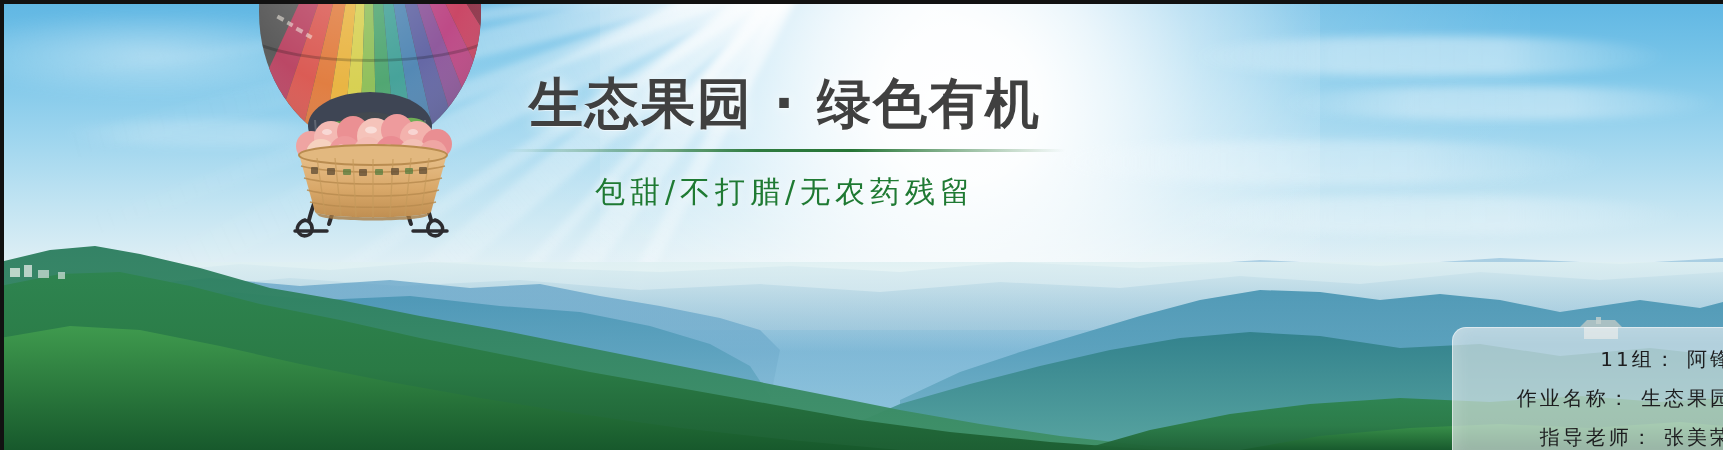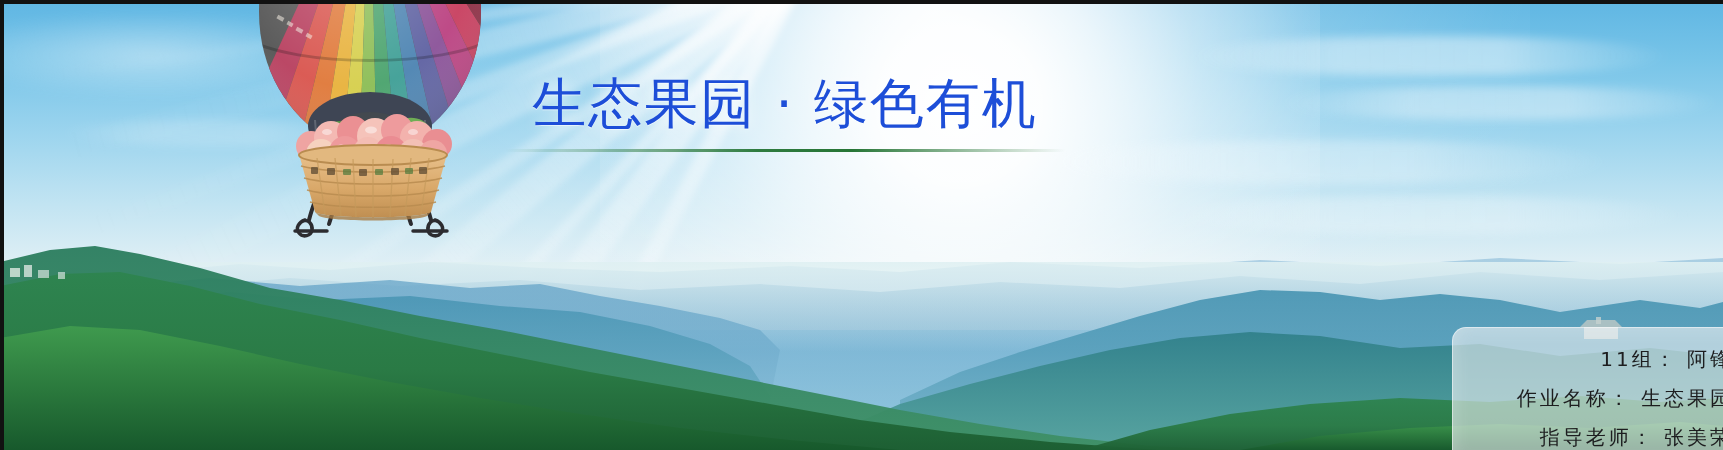--- a/index.html
+++ b/index.html
@@ -72,22 +72,22 @@
   .rigging{position:absolute;left:0;top:0;width:230px;height:320px;}
   .basket-wrap{position:absolute;left:38px;top:192px;width:160px;height:110px;}
 
   
   .titleblock{
     position:absolute;left:440px;top:76px;width:690px;
     text-align:center;
   }
   .main-title{
     font-size:54px;
-    font-weight:400;
-    color:#1d4ed8;
+    font-weight:700;
+    color:#404040;
     letter-spacing:2px;
     line-height:1.05;
     text-shadow:0 1px 0 rgba(255,255,255,0.55), 0 0 14px rgba(255,255,255,0.75);
     white-space:nowrap;
   }
   .divider{
     margin:16px auto 0 auto;
     width:560px;height:3px;
     background:linear-gradient(to right,rgba(27,110,43,0) 0%,rgba(27,110,43,0.25) 12%,rgba(27,110,43,0.9) 45%,rgba(27,110,43,0.95) 62%,rgba(27,110,43,0.3) 88%,rgba(27,110,43,0) 100%);
   }
@@ -401,20 +401,21 @@
         <rect x="112" y="56" width="8" height="6" rx="1"></rect>
       </g>
 
       <path d="M22,100 C30,107 130,107 138,100 L134,104 C124,110 36,110 26,104 Z" fill="#a87c44" opacity="0.8"></path>
     </svg>
   </div>
 
   <div class="titleblock">
     <div class="main-title">生态果园 · 绿色有机</div>
     <div class="divider"></div>
+    <div class="sub-title">包甜/不打腊/无农药残留</div>
   </div>
 
   <div class="infopanel">
     <div class="infoline">11组： 阿锋</div>
     <div class="infoline">作业名称： 生态果园</div>
     <div class="infoline">指导老师： 张美荣</div>
   </div>
 
   <div class="edge-top"></div>
   <div class="edge-left"></div>

